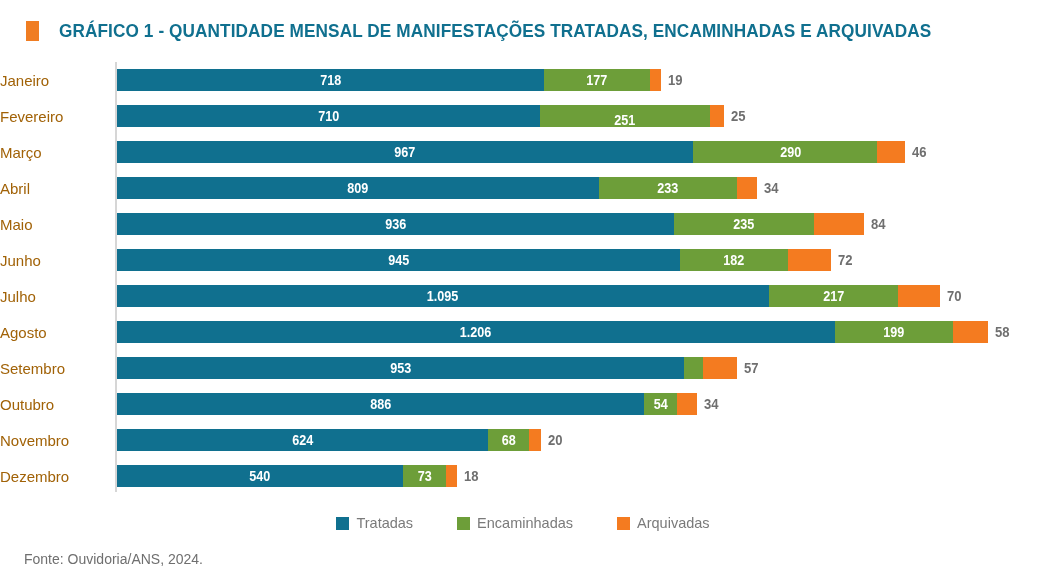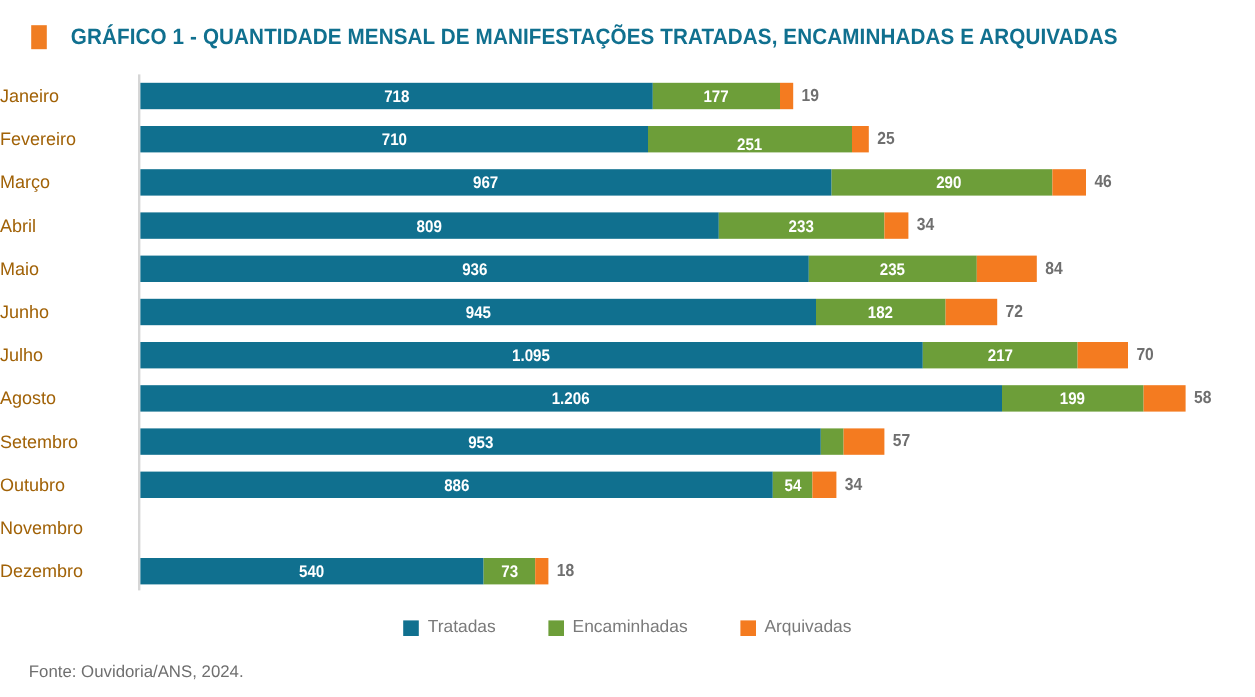--- a/index.html
+++ b/index.html
@@ -289,20 +289,30 @@
           </div>
           <div class="seg encaminhadas" style="width: 32.1429px; align-items: center;">
             <span class="seg-label">54</span>
           </div>
           <div class="seg arquivadas" style="width: 20.2381px;"></div>
           <span class="outside-label">34</span>
         </div>
       </div>
       <div class="row">
         <div class="row-label">Novembro</div>
+        <div class="bar-wrap">
+          <div class="seg tratadas" style="width: 371.429px;">
+            <span class="seg-label">624</span>
+          </div>
+          <div class="seg encaminhadas" style="width: 40.4762px;">
+            <span class="seg-label">68</span>
+          </div>
+          <div class="seg arquivadas" style="width: 11.9048px;"></div>
+          <span class="outside-label">20</span>
+        </div>
       </div>
       <div class="row">
         <div class="row-label">Dezembro</div>
         <div class="bar-wrap">
           <div class="seg tratadas" style="width: 286px;">
             <span class="seg-label">540</span>
           </div>
           <div class="seg encaminhadas" style="width: 43.4524px;">
             <span class="seg-label">73</span>
           </div>

